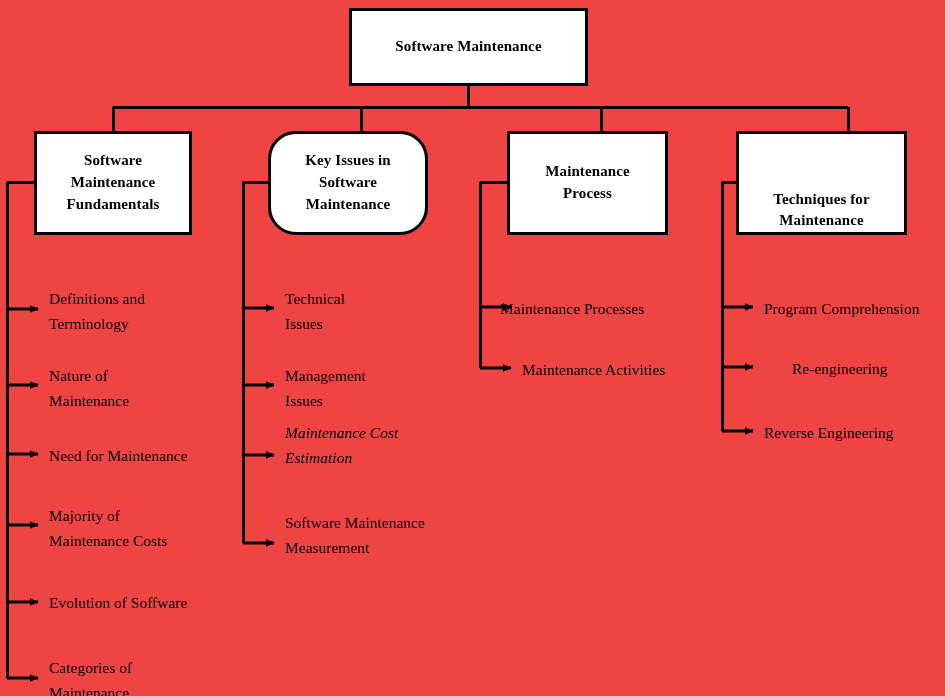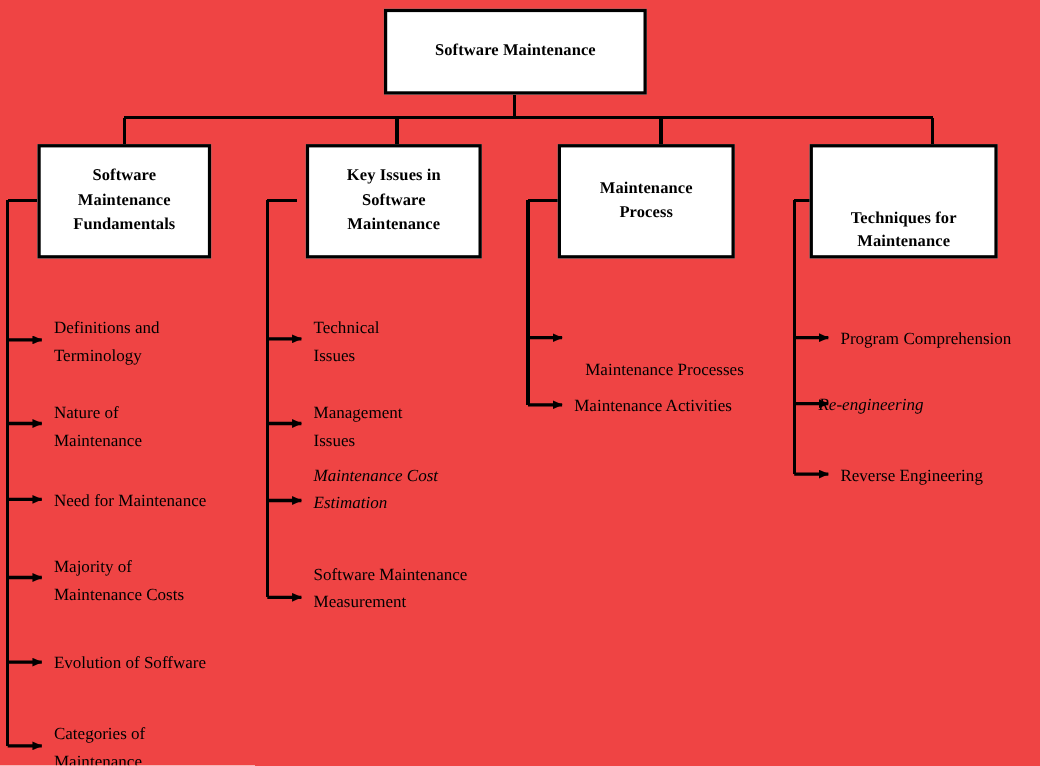--- a/index.html
+++ b/index.html
@@ -105,21 +105,21 @@
   <div class="node-box root-box" style="left: 349px; top: 8px; width: 239px; height: 78px;">
     <span class="node-label">Software Maintenance</span>
   </div>
 
   <div id="branch-layer">
       <div class="node-box" style="left: 34px; top: 131px; width: 158px; height: 104px;">
         <span class="node-label">Software
 Maintenance
 Fundamentals</span>
       </div>
-      <div class="node-box" style="left: 278px; top: 131px; width: 160px; height: 104px;">
+      <div class="node-box" style="left: 268px; top: 131px; width: 160px; height: 104px; border-radius: 28px;">
         <span class="node-label">Key Issues in
 Software
 Maintenance</span>
       </div>
       <div class="node-box" style="left: 507px; top: 131px; width: 161px; height: 104px;">
         <span class="node-label">Maintenance
 Process</span>
       </div>
       <div class="node-box" style="left: 736px; top: 131px; width: 171px; height: 104px; align-items: flex-end;">
         <span class="node-label">Techniques for
@@ -138,20 +138,20 @@
       <div class="leaf-label" style="left: 49px; top: 655px;">Categories of
 Maintenance</div>
       <div class="leaf-label" style="left: 285px; top: 286px;">Technical
 Issues</div>
       <div class="leaf-label" style="left: 285px; top: 363px;">Management
 Issues</div>
       <div class="leaf-label" style="left: 285px; top: 420px; font-style: italic;">Maintenance Cost
 Estimation</div>
       <div class="leaf-label" style="left: 285px; top: 510px;">Software Maintenance
 Measurement</div>
-      <div class="leaf-label" style="left: 532px; top: 296px; margin-top: 28px;">Maintenance Processes</div>
+      <div class="leaf-label" style="left: 500px; top: 296px;">Maintenance Processes</div>
       <div class="leaf-label" style="left: 522px; top: 357px;">Maintenance Activities</div>
       <div class="leaf-label" style="left: 764px; top: 296px;">Program Comprehension</div>
-      <div class="leaf-label" style="left: 744px; top: 356px; font-style: italic;">Re-engineering</div>
+      <div class="leaf-label" style="left: 792px; top: 356px;">Re-engineering</div>
       <div class="leaf-label" style="left: 764px; top: 420px;">Reverse Engineering</div>
     </div>
 
 </div>
 
 </body></html>

